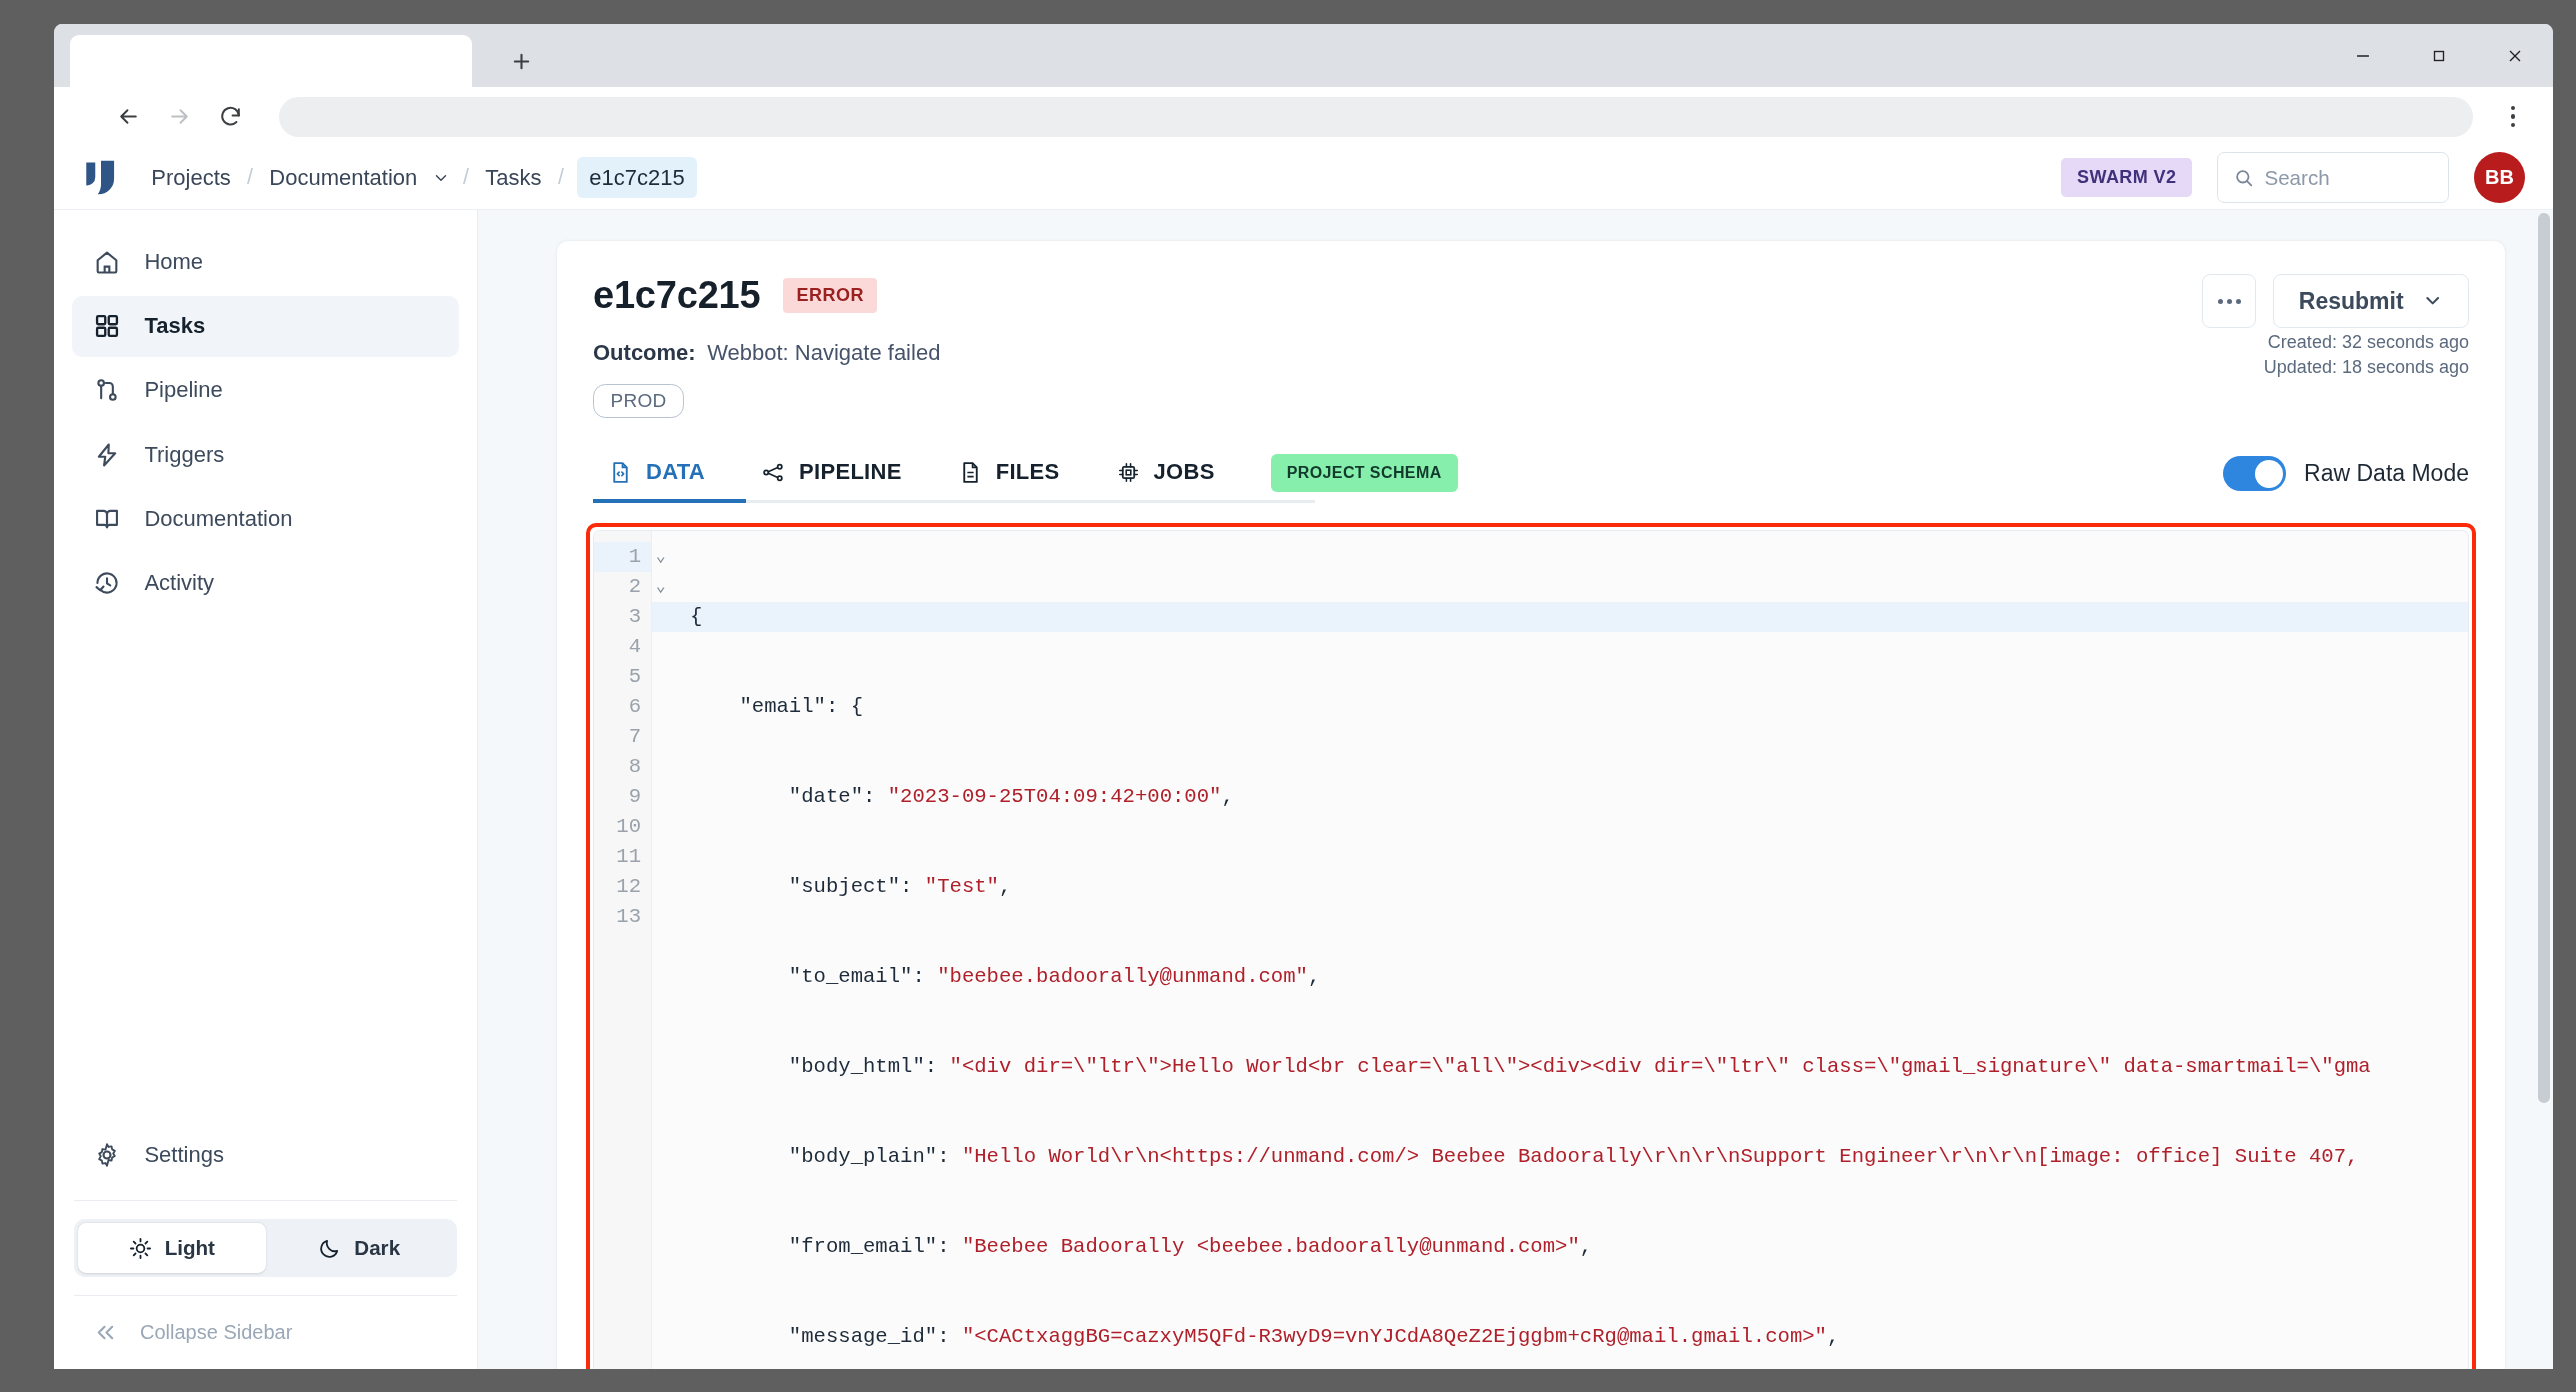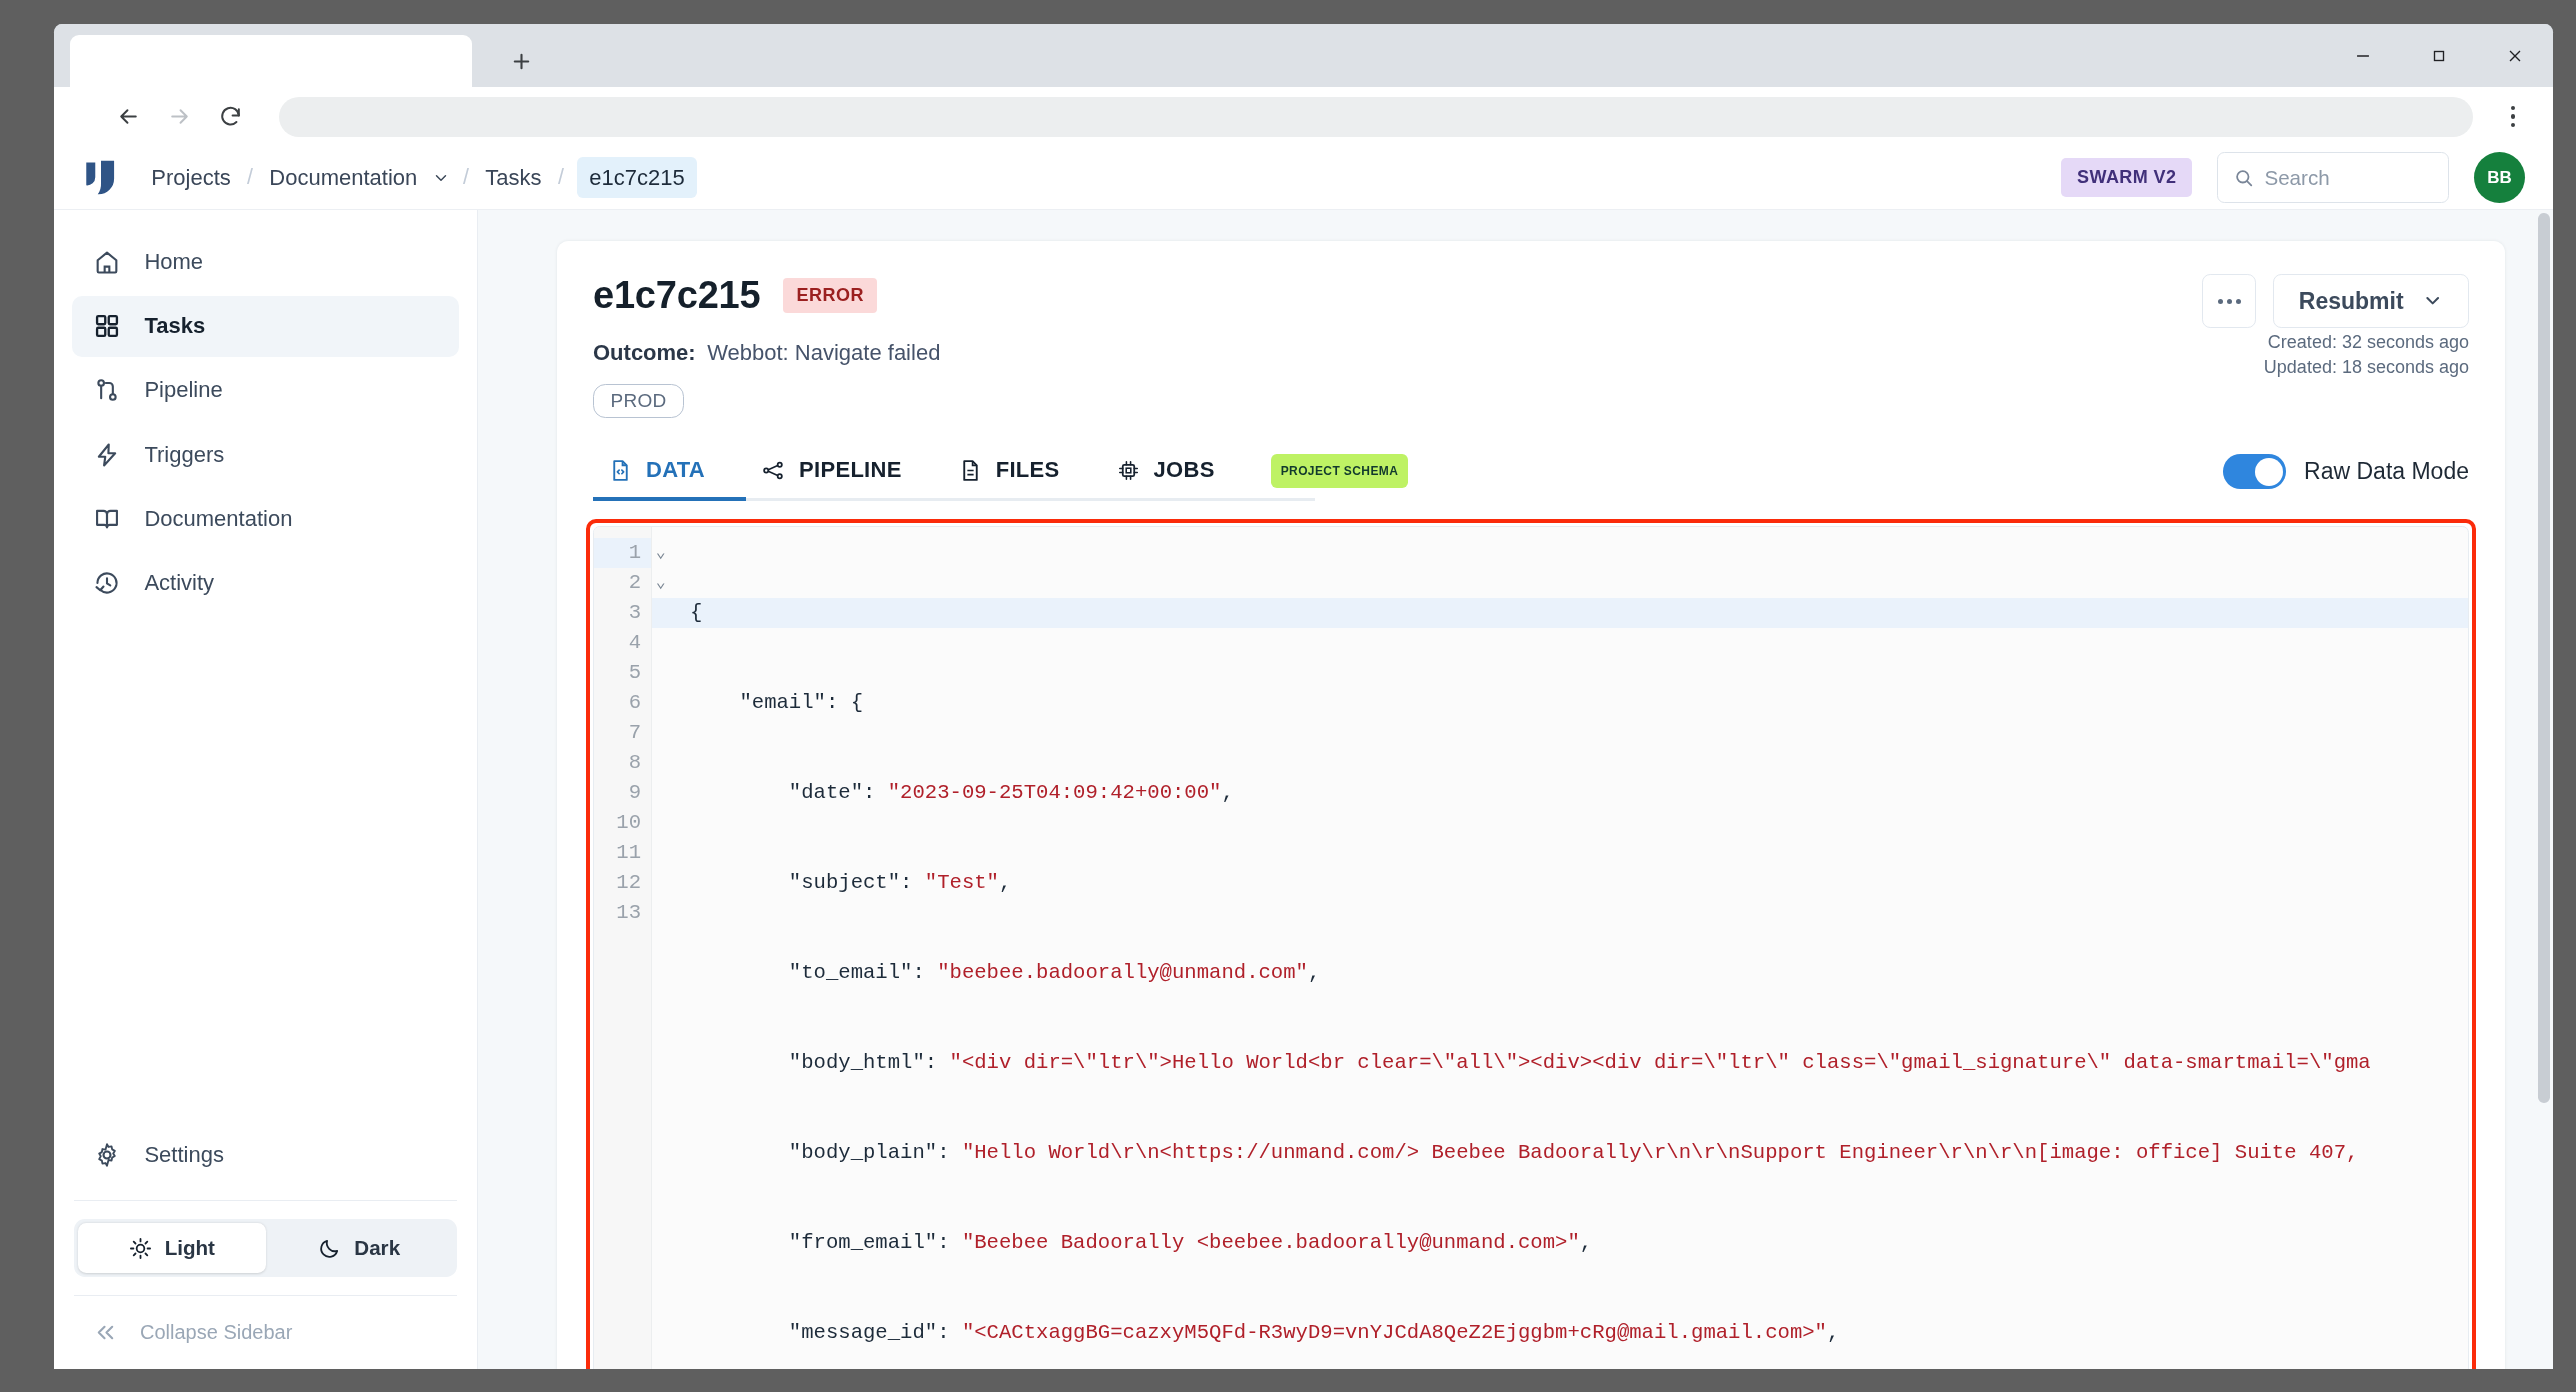--- a/index.html
+++ b/index.html
@@ -143,22 +143,22 @@
     width: 232px; height: 51px;
     border: 0.8px solid #dde3ea;
     border-radius: 7.4px;
     display: flex; align-items: center;
     padding: 0 15px; gap: 10px;
   }
   #search-box svg { width: 21.4px; height: 21.4px; flex: 0 0 auto; }
   #search-box .ph { color: #8d99a8; font-size: 20.6px; }
   #avatar {
     width: 51px; height: 51px; border-radius: 50%;
-    background: #15803d;
-    color: #fff; font-size: 17px; font-weight: bold;
+    background: #b91c1c;
+    color: #fff; font-size: 20px; font-weight: bold;
     display: flex; align-items: center; justify-content: center;
   }
 
   
   #app-body { flex: 1 1 auto; display: flex; min-height: 0; }
 
   
   #sidebar {
     width: 424px;
     background: #ffffff;
@@ -287,25 +287,25 @@
   #tabs-underline {
     position: absolute; left: 0; bottom: 0;
     height: 3.3px; width: 722px; background: #e7ecf1;
   }
   #tabs-underline-active {
     position: absolute; left: 0; bottom: 0;
     height: 4.1px; width: 153px; background: #2471b8;
   }
   #schema-badge {
     margin-left: 28px; margin-bottom: 16.5px;
-    background: #bef264;
+    background: #86efac;
     color: #123a2d;
-    font-weight: bold; font-size: 12px;
+    font-weight: bold; font-size: 16px;
     letter-spacing: 0.4px;
-    padding: 10px 10px; border-radius: 5.8px;
+    padding: 10px 16px; border-radius: 5.8px;
   }
   #raw-toggle-wrap {
     margin-left: auto; margin-bottom: 15px;
     display: flex; align-items: center; gap: 18px;
   }
   #raw-switch {
     width: 63px; height: 35px; border-radius: 17.3px;
     background: #2f86de; position: relative;
   }
   #raw-switch .knob {

